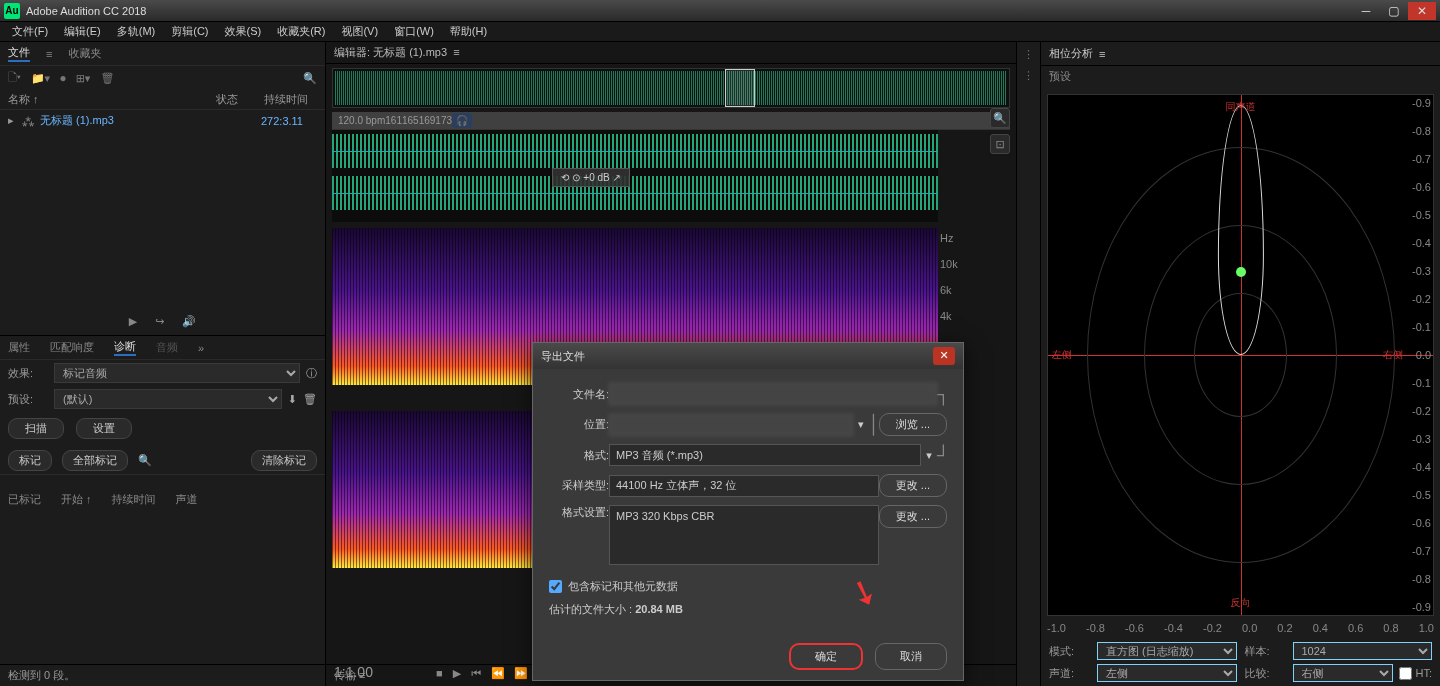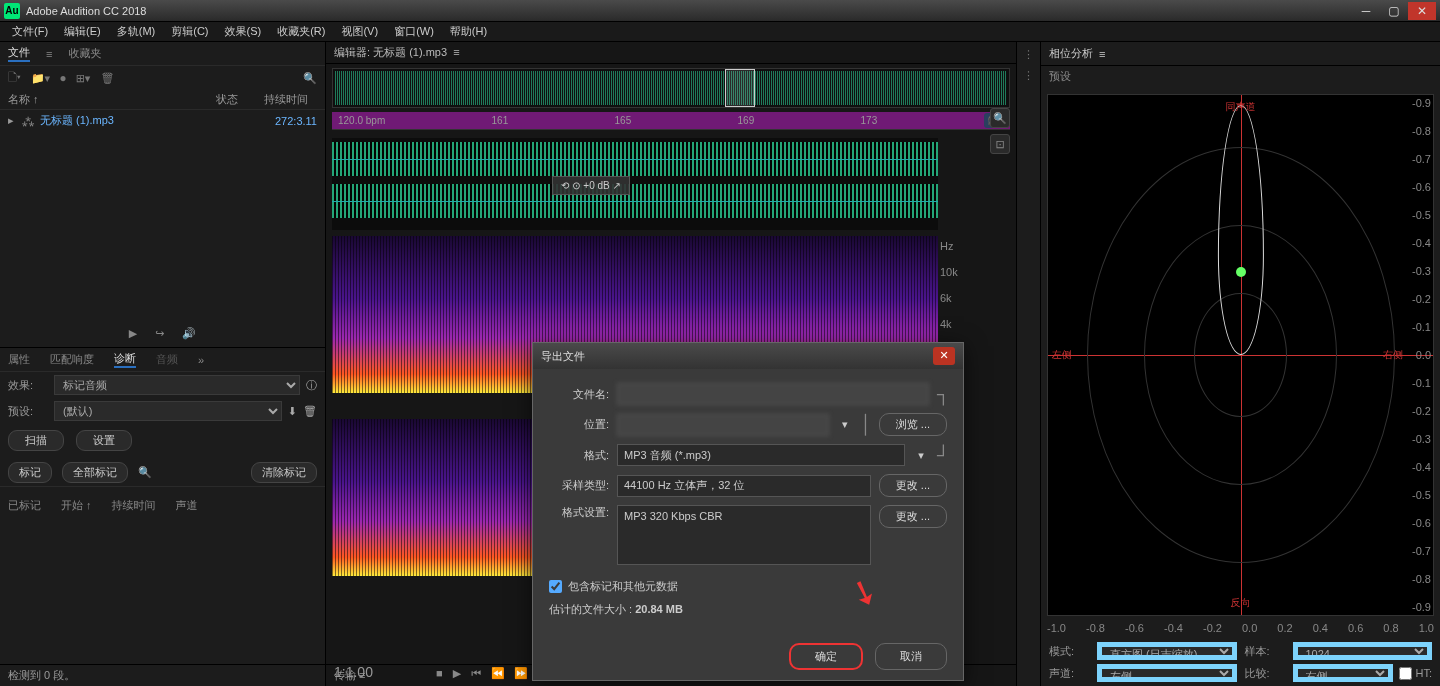--- a/index.html
+++ b/index.html
@@ -30,41 +30,41 @@
 .toolbar-row .sp { flex: 1; }
 
 .filelist-hdr { display: flex; padding: 2px 8px; color: #999; border-bottom: 1px solid #2a2a2a; }
 .filelist-hdr .c1 { width: 160px; }
 .filelist-hdr .c2 { width: 70px; text-align: right; }
 .filelist-hdr .c3 { width: 70px; text-align: right; }
 .file-row { display: flex; align-items: center; padding: 3px 8px; color: #6bb6ff; }
 .file-row .chev { width: 14px; color: #999; }
 .file-row .wicon { width: 18px; color: #888; }
 .file-row .fname { flex: 1; }
-.file-row .fdur { color: #6bb6ff; width: 70px; text-align: right; }
+.file-row .fdur { color: #6bb6ff; width: 70px; text-align: center; }
 
 .filesarea { flex: 1; min-height: 120px; }
 .transport { height: 28px; display: flex; align-items: center; justify-content: center; gap: 18px; color: #888; }
 
 
 .props { border-top: 1px solid #000; }
 .props .panel-tabs { gap: 20px; }
 .props .row { display: flex; align-items: center; gap: 6px; padding: 3px 8px; }
 .props label { width: 40px; color: #999; }
 .props select, .props .input { background: #2a2a2a; border: 1px solid #3a3a3a; color: #aaa; height: 20px; flex: 1; padding: 0 4px; }
 .props .btn { background: #2a2a2a; border: 1px solid #444; color: #ccc; padding: 2px 16px; border-radius: 9px; }
-.markers-hdr { display: flex; gap: 20px; padding: 11px 8px; color: #888; border-top: 1px solid #2a2a2a; }
+.markers-hdr { display: flex; gap: 20px; padding: 17px 8px; color: #888; border-top: 1px solid #2a2a2a; }
 
 
 .editor-tab { height: 22px; padding: 3px 8px; color: #bbb; border-bottom: 1px solid #000; }
 .overview { height: 40px; background: #0f0f0f; margin: 4px 6px 0 6px; position: relative; border: 1px solid #333; }
 .ov-wave { position: absolute; inset: 2px; background: repeating-linear-gradient(90deg, #2fe6a5 0 1px, transparent 1px 2px); opacity: .5; }
 .ov-sel { position: absolute; top: 0; bottom: 0; left: 58%; width: 30px; border: 1px solid #ccc; background: rgba(200,200,200,.15); }
 
-.timeline { height: 18px; background: #701a75; margin: 4px 6px 8px 6px; display: flex; align-items: center; justify-content: space-between; padding: 0 6px; color: #999; border-bottom: 1px solid #333; }
+.timeline { height: 18px; background: #404040; margin: 4px 6px 0 6px; display: flex; align-items: center; padding: 0 6px; color: #999; border-bottom: 1px solid #333; }
 .timeline .tick { font-size: 10px; }
 
 .wave-area { height: 92px; margin: 0 6px; background: #0c0c0c; position: relative; overflow: hidden; }
 .wave-half { height: 42px; position: relative; }
 .wave-half .wave { position: absolute; inset: 4px 0; background: repeating-linear-gradient(90deg, #2fe6a5 0 2px, transparent 2px 4px), linear-gradient(#000, #000); opacity:.7; }
 .wave-half .midline { position: absolute; top: 50%; left:0; right:0; border-top:1px solid #2aa; }
 .hud { position:absolute; top: 38px; left: 220px; background: rgba(50,50,50,.9); border:1px solid #555; color:#ccc; padding:3px 8px; display:flex; align-items:center; gap:8px; font-size:10px; }
 
 .spectro { margin: 6px; height: 340px; display:flex; flex-direction:column; gap:26px; }
 .spec-half { flex:1; background: linear-gradient(to top, #ffeb3b 0%, #ff5722 12%, #9c27b0 35%, #4a148c 60%, #1a0833 100%); position:relative; }
@@ -88,30 +88,30 @@
 .phase-plot { flex:1; margin: 6px; background: #000; position: relative; border:1px solid #333; }
 .phase-plot .vaxis { position:absolute; left:50%; top:0; bottom:0; border-left:1px solid #c33; }
 .phase-plot .haxis { position:absolute; top:50%; left:0; right:0; border-top:1px solid #c33; }
 .phase-plot .circ { position:absolute; border:1px solid #333; border-radius:50%; }
 .phase-plot .ellipse { position:absolute; left:50%; top:2%; width:12%; height:48%; transform:translateX(-50%); border:1px solid #ddd; border-radius:50% 50% 50% 50% / 60% 60% 40% 40%; }
 .phase-plot .dot { position:absolute; left:50%; top:33%; width:10px; height:10px; background:#6f6; border-radius:50%; transform:translateX(-50%); }
 .phase-lbl { position:absolute; color:#c33; font-size:10px; }
 .scale-r { position:absolute; right:2px; top:0; bottom:0; width:28px; display:flex; flex-direction:column; justify-content:space-between; color:#888; font-size:9px; text-align:right; padding:2px 0; }
 .scale-b { height:16px; margin:0 6px; display:flex; justify-content:space-between; color:#888; font-size:9px; }
 .phase-controls { padding: 4px 8px; display:grid; grid-template-columns: 40px 1fr 40px 1fr; gap:4px 8px; align-items:center; color:#999; }
-.phase-controls .sel { background:#2a2a2a; border:5px solid #7dd3fc; color:#aaa; height:18px; padding:0 4px; }
+.phase-controls .sel { background:#2a2a2a; border:1px solid #7dd3fc; color:#aaa; height:18px; padding:0 4px; }
 .phase-controls .cb { display:flex; align-items:center; gap:4px; }
 
 
 .dialog { position:absolute; left: 532px; top: 342px; width: 432px; background: #3a3a3a; border:1px solid #666; box-shadow: 0 4px 20px rgba(0,0,0,.6); }
 .dlg-title { height: 26px; background: linear-gradient(#4a4a4a,#333); display:flex; align-items:center; padding:0 8px; color:#ddd; }
 .dlg-title .sp { flex:1; }
 .dlg-title .x { width:22px; height:18px; background:#b32; color:#fff; text-align:center; border-radius:3px; font-size:11px; line-height:17px; }
 .dlg-body { padding: 14px 16px 10px 16px; display:flex; flex-direction:column; gap:8px; }
-.dlg-row { display:flex; align-items:center; gap:8px; }
+.dlg-row { display:flex; align-items:center; }
 .dlg-row .lbl { width: 60px; text-align:right; color:#ccc; }
 .dlg-row .fld { flex:1; background:#2a2a2a; border:1px solid #555; height:22px; color:#ccc; padding:8px 6px; display:flex; align-items:center; }
 .dlg-row .fld.blur { filter: blur(2px); background:#444; }
 .dlg-row .dd { width:16px; text-align:center; color:#ccc; }
 .dlg-row .bracket { color:#888; font-size:18px; width:10px; }
 .dlg-btn { background:#3a3a3a; border:1px solid #666; color:#ddd; padding:3px 16px; border-radius:10px; }
 .dlg-row .multi { flex:1; background:#2a2a2a; border:1px solid #555; height:60px; color:#ccc; padding:4px 6px; }
 .dlg-check { display:flex; align-items:center; gap:6px; color:#ccc; margin-top:6px; }
 .dlg-check input { accent-color:#5af; }
 .dlg-est { color:#ccc; }

